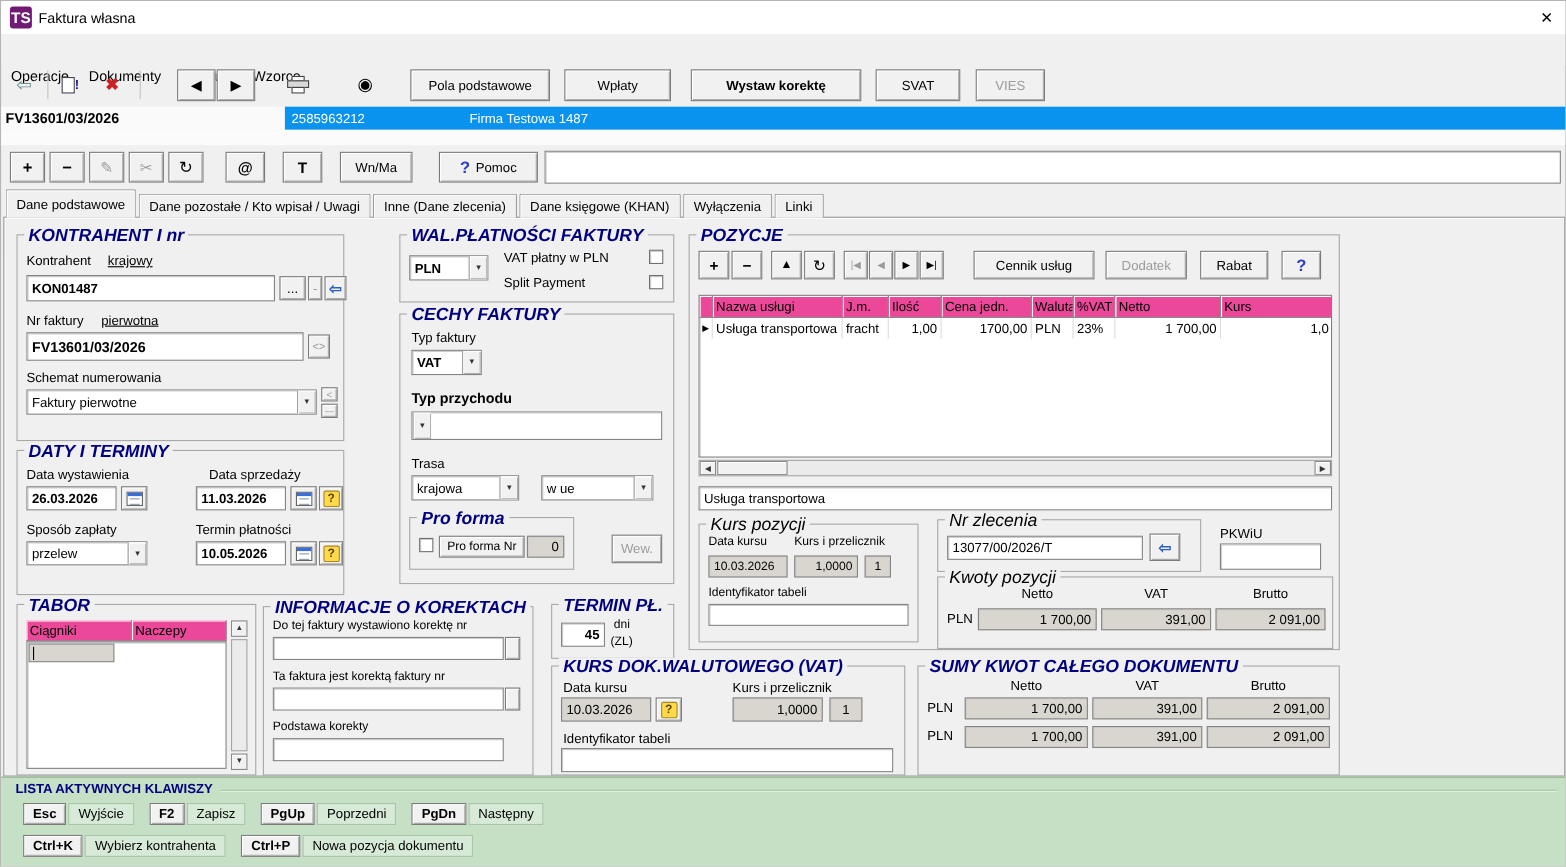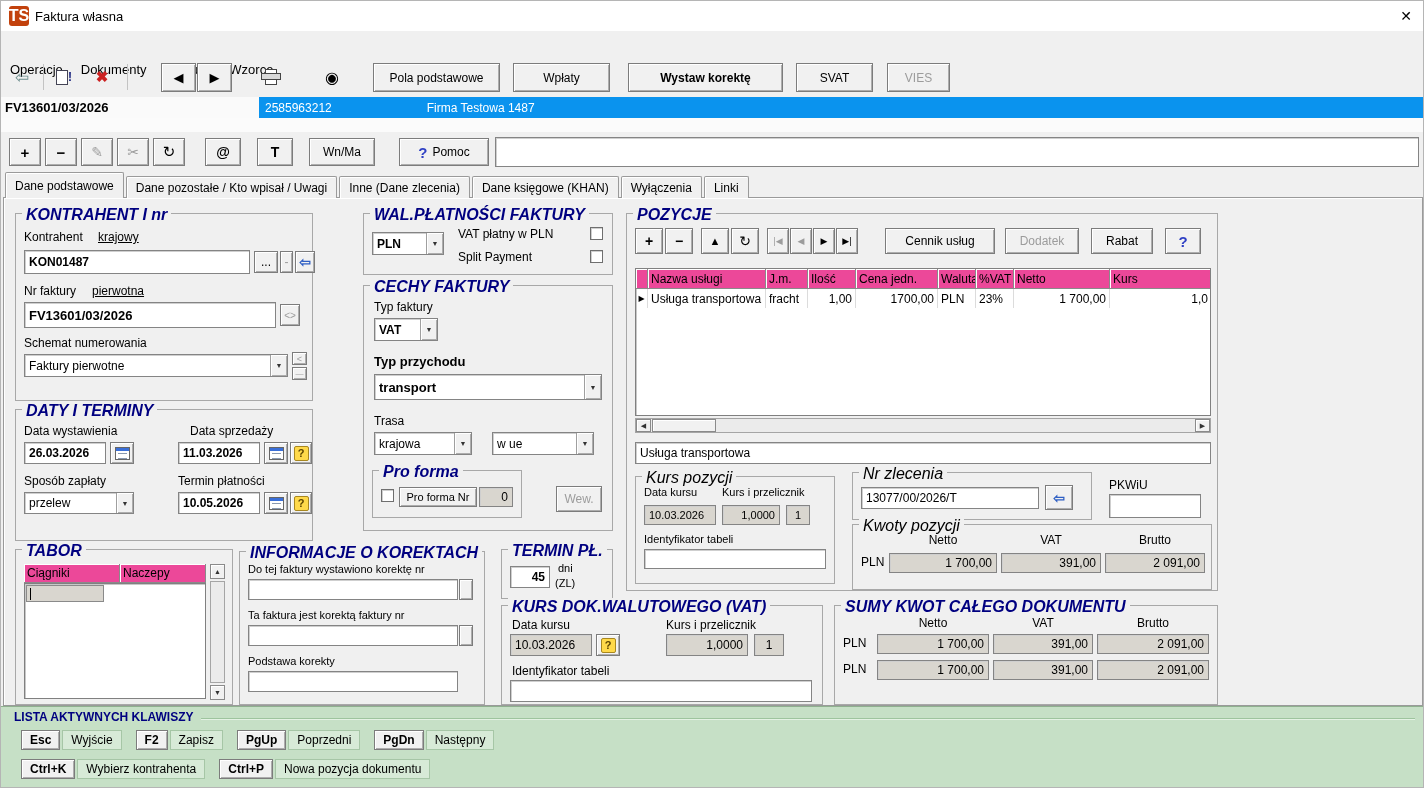--- a/index.html
+++ b/index.html
@@ -58,22 +58,22 @@
   .td.rt { justify-content:flex-end; }
 
   .sbtrack { position:absolute; background:#ebebeb; border:1px solid #a5a5a5; }
   .sbbtn { position:absolute; background:#f1f1f1; border:1px solid #8a8a8a;
            box-shadow: inset 1px 1px 0 #fff; display:flex; align-items:center; justify-content:center;
            font-size:7px; color:#333; }
   .sbthumb { position:absolute; background:#f1f1f1; border:1px solid #8a8a8a; box-shadow: inset 1px 1px 0 #fff; }
 
   
   .titlebar { position:absolute; left:0; top:0; width:1424px; height:30px; background:#ffffff; }
-  .logo { position:absolute; left:8px; top:5px; width:20px; height:20px; background:#c2410c; color:#fff;
-          font-weight:bold; font-size:16px; display:flex; align-items:center; justify-content:center; border-radius:3px; }
+  .logo { position:absolute; left:8px; top:5px; width:20px; height:20px; background:#701a75; color:#fff;
+          font-weight:bold; font-size:14px; display:flex; align-items:center; justify-content:center; border-radius:3px; }
   .menubar { position:absolute; left:0; top:30px; width:1424px; height:28px; background:#f0f0f0; display:flex; align-items:center; }
   .menu-item { padding:4px 9px; font-size:13px;margin-top:48px; }
   .docbar-left { position:absolute; left:0; top:96px; width:258px; height:21px; background:#fafafa;
                  display:flex; align-items:center; padding:0 4px; font-weight:bold; font-size:13px; }
   .docbar-blue { position:absolute; left:258px; top:96px; width:1166px; height:21px; background:#0a93ee; color:#fff;
                  display:flex; align-items:center; font-size:12px; }
   .whitestrip { position:absolute; left:0; top:117px; width:1424px; height:14px; background:#fbfbfb; }
   .sep { position:absolute; width:1px; background:#c3c3c3; }
 
   .tabrow { position:absolute; left:4px; top:171px; height:26px; display:flex; align-items:flex-end; z-index:3; }
@@ -257,21 +257,20 @@
 
   <div class="gb" style="left:362px;top:284px;width:250px;height:246px">
     <span class="gb-title">CECHY FAKTURY</span>
     <span class="lbl" style="left:10px;top:14px">Typ faktury</span>
     <div class="ddl" style="left:10px;top:32px;width:64px;height:23px">
       <span class="val bold">VAT</span>
       <span class="arr">▼</span>
     </div>
     <span class="lbl bold" style="left:10px;top:68px;font-size:13px">Typ przychodu</span>
     <div class="ddl" style="left:10px;top:88px;width:228px;height:26px">
-      <span class="val bold" style="font-size:13px">transport</span>
       <span class="arr">▼</span>
     </div>
     <span class="lbl" style="left:10px;top:128px">Trasa</span>
     <div class="ddl" style="left:10px;top:146px;width:98px;height:23px">
       <span class="val">krajowa</span>
       <span class="arr">▼</span>
     </div>
     <div class="ddl" style="left:128px;top:146px;width:102px;height:23px">
       <span class="val">w ue</span>
       <span class="arr">▼</span>

